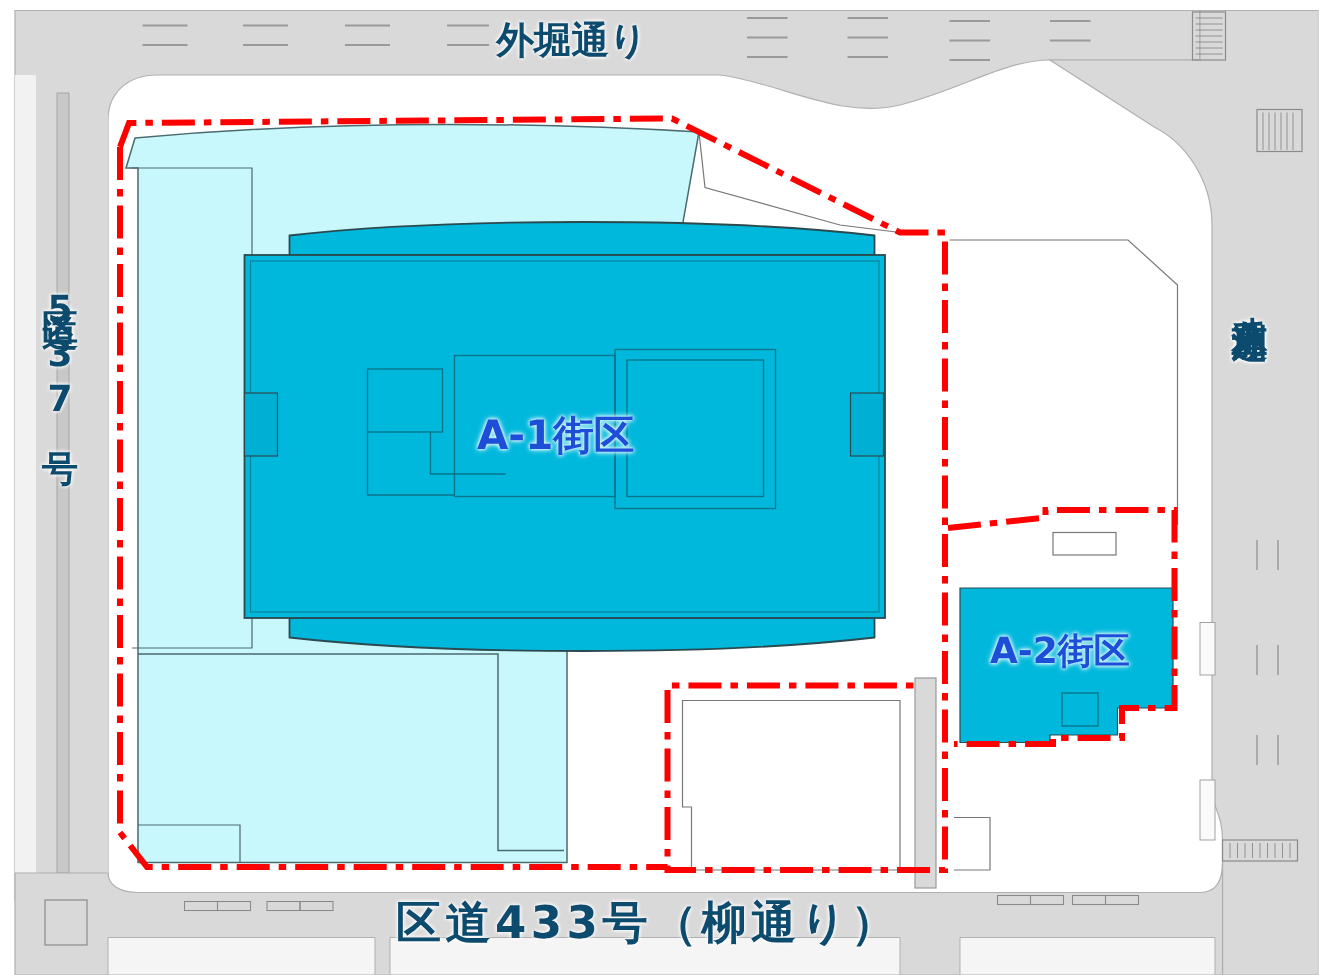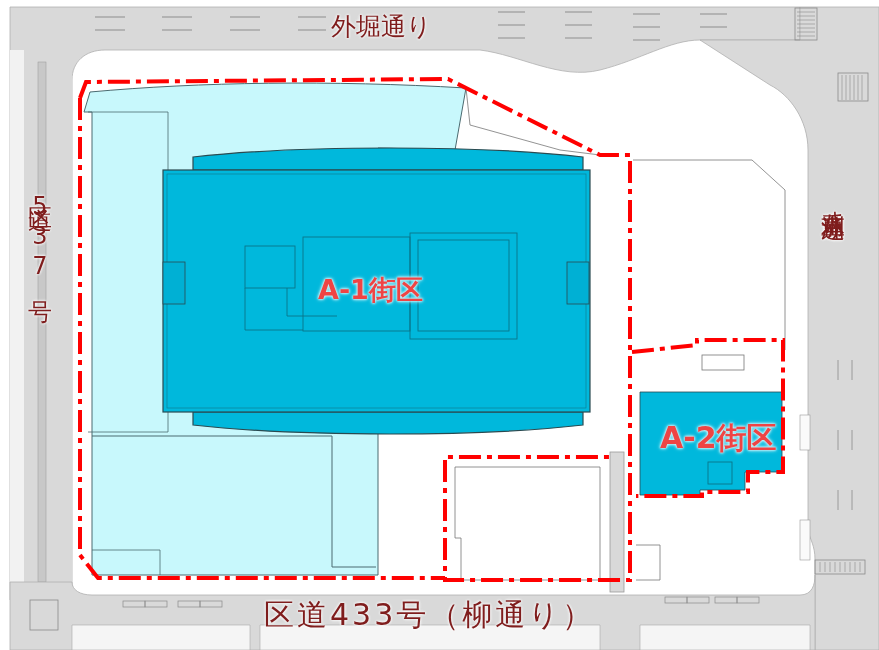--- a/index.html
+++ b/index.html
@@ -1,20 +1,20 @@
 <!DOCTYPE html>
 <html><head>
 <meta charset="utf-8">
 <style>
   html, body { margin: 0; padding: 0; background: #ffffff; }
   body { width: 879px; height: 650px; position: relative; overflow: hidden; font-family: "DejaVu Sans", sans-serif; }
   #map { position: absolute; left: 0; top: 0; width: 879px; height: 650px; }
   .label { position: absolute; color: #111; font-weight: bold; white-space: nowrap; }
-  .road-label { font-family: "DejaVu Sans", sans-serif; font-weight: normal; color: #7f1d1d; text-shadow: 0 0 3px #fff, 0 0 3px #fff; }
-  .block-label { font-family: "DejaVu Sans", sans-serif; font-weight: bold; color: #ef4444; text-shadow: 0 0 3px #cff4fb, 0 0 4px #cff4fb, 0 0 2px #fff; }
+  .road-label { font-family: "DejaVu Sans", sans-serif; font-weight: bold; color: #0c4a6e; text-shadow: 0 0 3px #fff, 0 0 3px #fff; }
+  .block-label { font-family: "DejaVu Sans", sans-serif; font-weight: bold; color: #1d4ed8; text-shadow: 0 0 3px #cff4fb, 0 0 4px #cff4fb, 0 0 2px #fff; }
   .vertical { writing-mode: vertical-rl; text-orientation: upright; letter-spacing: 2px; }
 </style>
 </head>
 <body>
 
 <svg id="map" viewBox="0 0 879 650" xmlns="http://www.w3.org/2000/svg">
 
   <rect x="0" y="0" width="879" height="650" fill="#ffffff"></rect>
 
   <g>
@@ -155,13 +155,13 @@
     <path d="M632,352 L697,345 L697,340 L783,340 L783,472 L748,472 L748,492 L702,492 L702,496 L636,496"></path>
   </g>
 </svg>
 
 <div class="label road-label" style="left:331px; top:10px; font-size:25px;">外堀通り</div>
 <div class="label road-label vertical" style="left:26px; top:188px; font-size:24px; line-height:28px; height:200px;">区道537号</div>
 <div class="label road-label vertical" style="left:819px; top:192px; font-size:24px; line-height:28px; height:150px;">八重洲通り</div>
 <div class="label road-label" style="left:264px; top:595px; font-size:30px; letter-spacing:3px;">区道433号（柳通り）</div>
 
 <div class="label block-label" style="left:318px; top:272px; font-size:27px;">A-1街区</div>
-<div class="label block-label" style="left:660px; top:418px; font-size:30px;">A-2街区</div>
+<div class="label block-label" style="left:660px; top:418px; font-size:24px;">A-2街区</div>
 
 </body></html>

